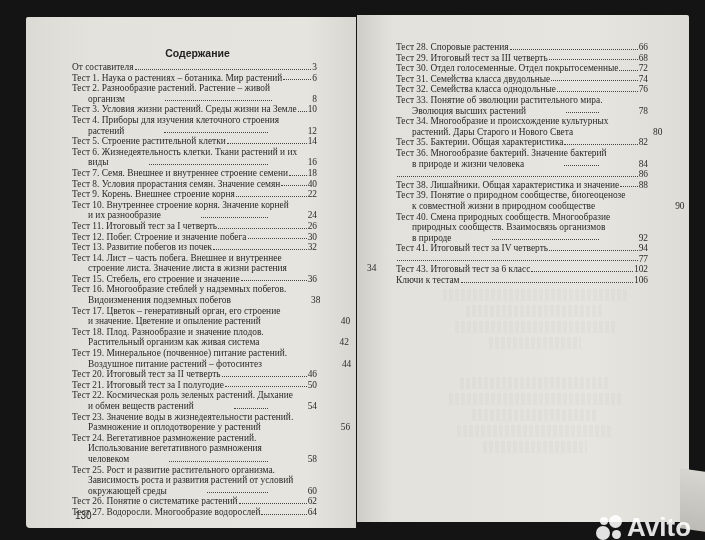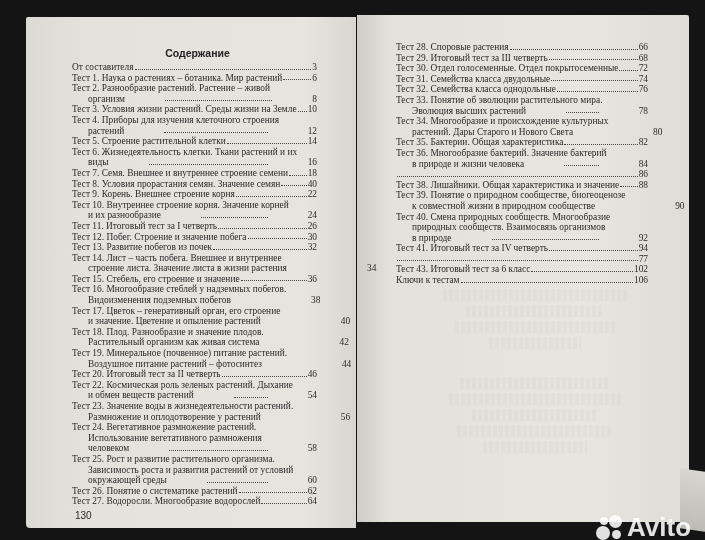--- a/index.html
+++ b/index.html
@@ -260,20 +260,27 @@
     </div>
     <div class="entry">
       <div class="line">
         <span class="txt">Тест 20. Итоговый тест за II четверть</span>
         <span class="dots"></span>
         <span class="pg">46</span>
       </div>
     </div>
     <div class="entry">
       <div class="line">
+        <span class="txt">Тест 21. Итоговый тест за I полугодие</span>
+        <span class="dots"></span>
+        <span class="pg">50</span>
+      </div>
+    </div>
+    <div class="entry">
+      <div class="line">
         <span class="txt">Тест 22. Космическая роль зеленых растений. Дыхание</span>
       </div>
       <div class="line indent">
         <span class="txt">и обмен веществ растений</span>
         <span class="dots"></span>
         <span class="pg">54</span>
       </div>
     </div>
     <div class="entry">
       <div class="line">

